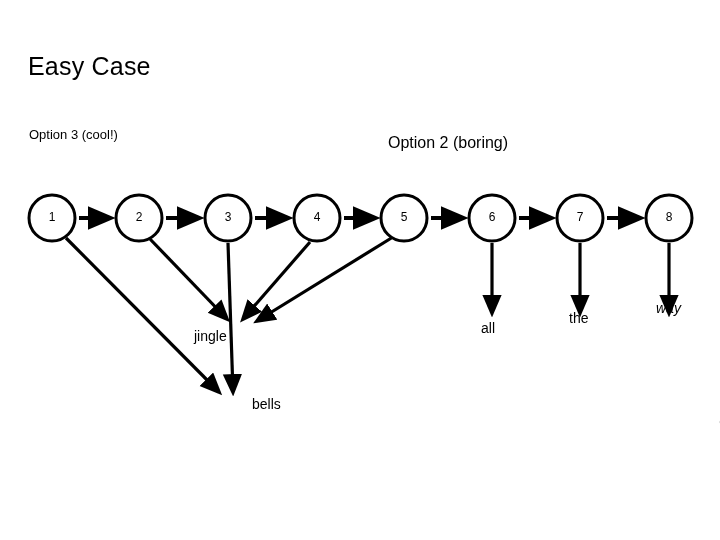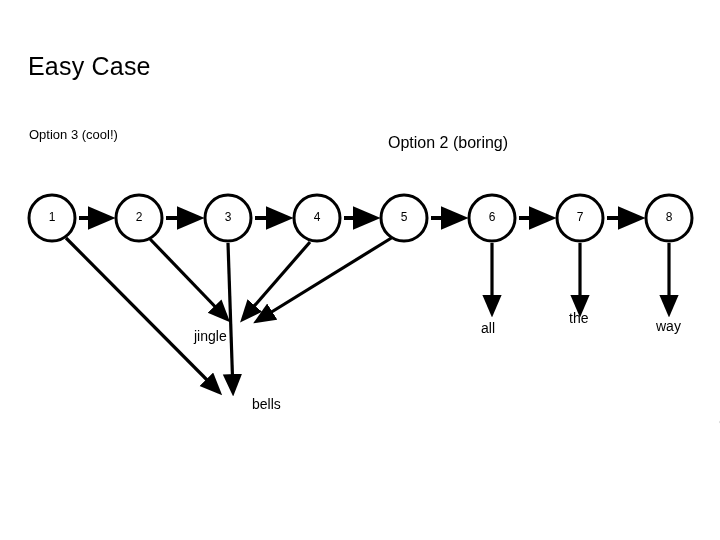--- a/index.html
+++ b/index.html
@@ -123,17 +123,17 @@
       <div class="node-label" style="left: 404px; top: 218px;">5</div>
       <div class="node-label" style="left: 492px; top: 218px;">6</div>
       <div class="node-label" style="left: 580px; top: 218px;">7</div>
       <div class="node-label" style="left: 669px; top: 218px;">8</div>
     </div>
   <div id="word-label-layer">
       <div class="word-label" style="left: 194px; top: 328px;">jingle</div>
       <div class="word-label" style="left: 208px; top: 396px; margin-left: 44px;">bells</div>
       <div class="word-label" style="left: 481px; top: 320px;">all</div>
       <div class="word-label" style="left: 569px; top: 310px;">the</div>
-      <div class="word-label" style="left: 656px; top: 318px;">way</div>
+      <div class="word-label" style="left: 656px; top: 300px; font-style: italic;">way</div>
     </div>
 
   <div id="page-number">9</div>
 </div>
 
 </body></html>

